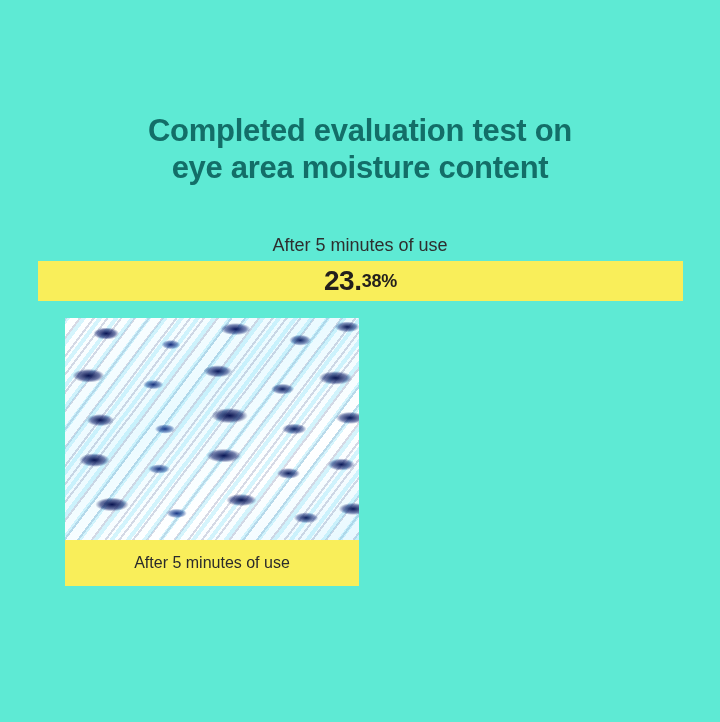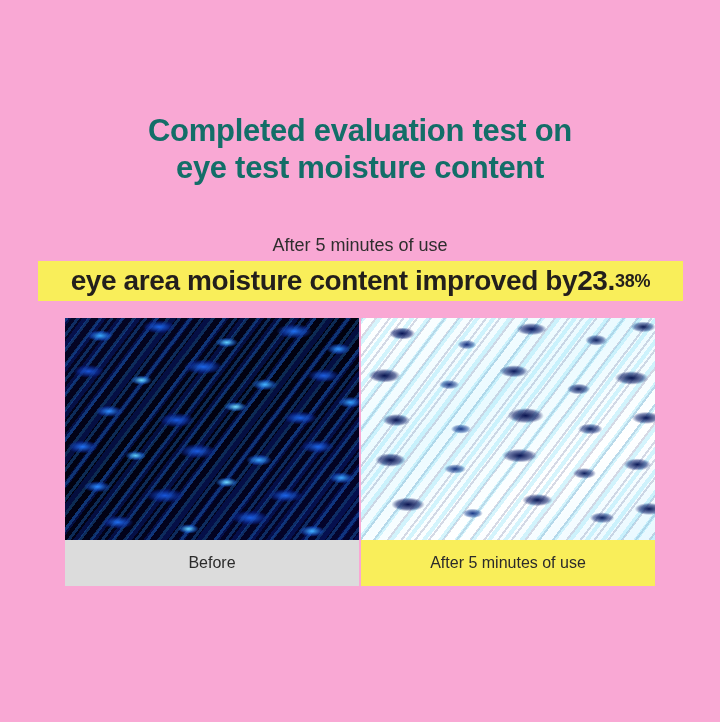--- a/index.html
+++ b/index.html
@@ -5,21 +5,21 @@
   * { margin:0; padding:0; box-sizing:border-box; }
   html, body {
     width:720px; height:722px;
     background:#ffffff;
     font-family:"Liberation Sans", sans-serif;
     overflow:hidden;
   }
   .page {
     position:relative;
     width:720px; height:722px;
-    background:#f9a8d4;
+    background:#5eead4;
   }
 
   
   .title-block {
     position:absolute;
     left:0; top:112px;
     width:720px;
     text-align:center;
   }
   .title-line {
@@ -188,37 +188,32 @@
   .label-before { background:#dcdcdc; }
   .label-after  { background:#F9EE5A; }
 </style>
 </head>
 <body>
 
 <div class="page">
 
   <div class="title-block">
     <span class="title-line">Completed evaluation test on</span>
-    <span class="title-line">eye test moisture content</span>
+    <span class="title-line">eye area moisture content</span>
   </div>
 
   <div class="subtitle">After 5 minutes of use</div>
 
   <div class="highlight-band">
-    <span class="highlight-text">eye area moisture content improved by </span>
       <span class="highlight-value">23.</span>
       <span class="highlight-fraction">38%</span>
   </div>
 
   <div class="compare">
 
-    <div class="panel">
-      <div class="swatch swatch-before"></div>
-      <div class="panel-label label-before">Before</div>
-    </div>
 
     <div class="panel">
       <div class="swatch swatch-after"></div>
       <div class="panel-label label-after">After 5 minutes of use</div>
     </div>
 
   </div>
 
 </div>
 

